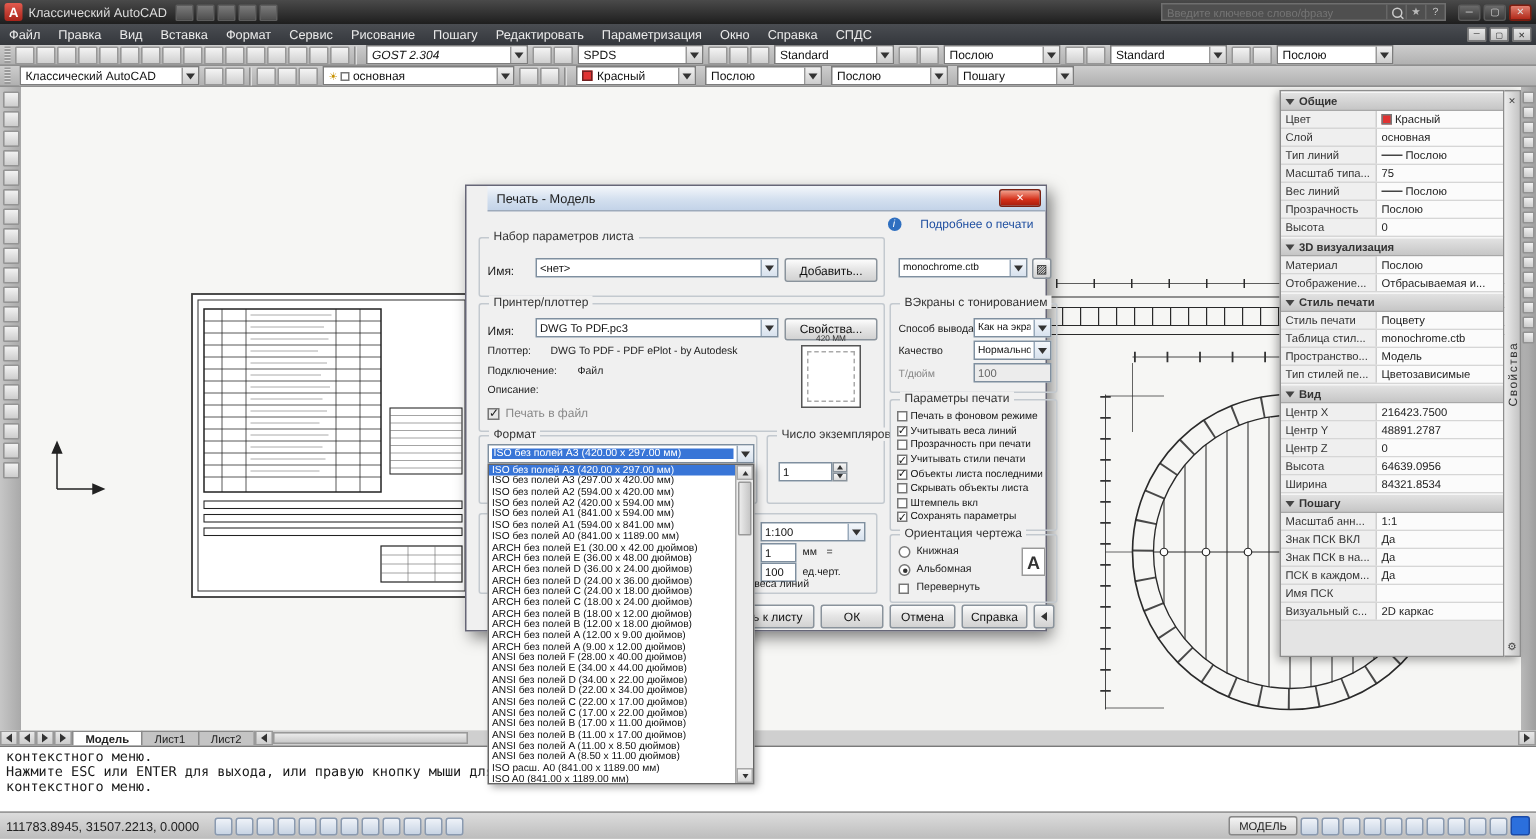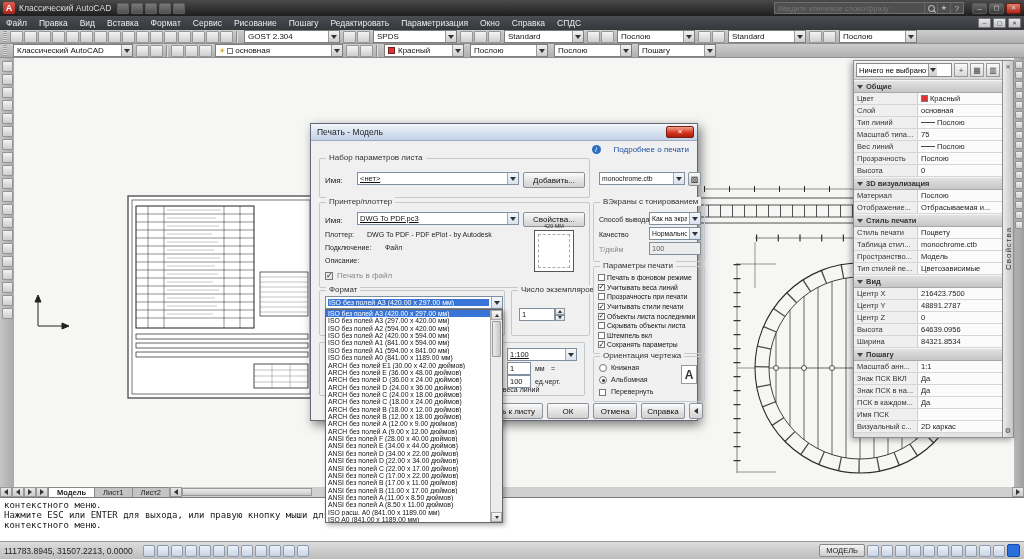--- a/index.html
+++ b/index.html
@@ -35,21 +35,21 @@
   .toolbar{position:absolute;left:0;width:1024px;height:14px;background:linear-gradient(#cdcdcd,#b0b0b0);border-bottom:1px solid #8f8f8f;display:flex;align-items:center;padding-left:2px;z-index:6;}
   #tb1{top:30px;} #tb2{top:44px;}
   .grip{width:4px;height:11px;background:repeating-linear-gradient(#9a9a9a 0 1px,#dcdcdc 1px 2px);margin:0 3px 0 1px;flex:none;}
   .tbg{display:flex;align-items:center;gap:1px;flex:none;}
   .tbi{width:13px;height:12px;border:1px solid #979797;background:linear-gradient(#f4f4f4,#cfcfcf);border-radius:1px;flex:none;}
   .sep{width:2px;height:12px;border-left:1px solid #8c8c8c;border-right:1px solid #dedede;margin:0 3px;flex:none;}
   .tb-combo{height:13px;background:#fff;border:1px solid #7d7d7d;display:flex;align-items:center;font-size:8px;color:#111;padding-left:3px;flex:none;margin:0 3px;overflow:hidden;}
   .tb-combo .cv{flex:1;overflow:hidden;white-space:nowrap;}
   .car{width:11px;height:100%;border-left:1px solid #999;background:linear-gradient(#f2f2f2,#cdcdcd);display:flex;align-items:center;justify-content:center;flex:none;margin-left:2px;}
   .tri{width:0;height:0;border-left:3px solid transparent;border-right:3px solid transparent;border-top:4px solid #333;}
-  .w120{width:120px;} .w128{width:128px;} .w88{width:96px;} .w84{width:84px;} .w80{width:80px;} .w78{width:78px;}
+  .w120{width:120px;} .w128{width:128px;} .w88{width:108px;font-style:italic;} .w84{width:84px;} .w80{width:80px;} .w78{width:78px;}
   .lsw{width:6px;height:6px;border:1px solid #777;background:#fff;margin-right:2px;flex:none;}
   .ic-sun::before{content:"☀";color:#c79100;font-size:7px;margin-right:2px;}
   .swatch{width:7px;height:7px;border:1px solid #702020;margin-right:3px;flex:none;}
 
   
   #workspace{position:absolute;left:0;top:58px;width:1024px;height:429px;background:#f6f6f4;z-index:5;}
   .vtb{position:absolute;top:0;bottom:0;background:linear-gradient(90deg,#c6c6c6,#a9a9a9);display:flex;flex-direction:column;align-items:center;gap:2px;padding-top:3px;}
   .vtb.left{left:0;width:14px;}
   .vtb.right{right:0;width:10px;background:linear-gradient(90deg,#b9b9b9,#9e9e9e);}
   .vti{width:11px;height:11px;border:1px solid #949494;background:linear-gradient(#f2f2f2,#cdcdcd);border-radius:1px;flex:none;}
@@ -72,34 +72,34 @@
   .pv .sw{width:7px;height:7px;border:1px solid #777;display:inline-block;flex:none;}
   .pv .ln{width:14px;height:1px;background:#444;display:inline-block;flex:none;}
   .pal-strip{width:11px;background:linear-gradient(90deg,#ececec,#c4c4c4);border:1px solid #8d8d8d;border-left:none;display:flex;flex-direction:column;align-items:center;padding:2px 0;}
   .strip-x{font-size:6px;color:#444;}
   .strip-x::before{content:"✕";}
   .strip-g{font-size:7px;color:#444;}
   .strip-g::before{content:"⚙";}
   .strip-title{writing-mode:vertical-rl;transform:rotate(180deg);font-size:8px;color:#333;flex:1;display:flex;align-items:center;justify-content:center;letter-spacing:1px;}
 
   
-  .dlg{position:absolute;left:310px;top:65px;width:388px;height:298px;background:#f0f0f0;border:1px solid #667;box-shadow:3px 4px 10px rgba(0,0,0,.5);z-index:30;font-size:8px;color:#111;}
+  .dlg{position:absolute;left:310px;top:65px;width:388px;height:298px;background:#f0f0f0;border:1px solid #667;box-shadow:3px 4px 10px rgba(0,0,0,.5);z-index:30;font-size:8px;color:#111;padding-left:14px;}
   .dlg-title{height:17px;background:linear-gradient(#f4f7fb,#d4e0ef 55%,#c3d3e8);border-bottom:1px solid #9daabb;display:flex;align-items:center;padding-left:6px;font-size:8.5px;color:#1c1c1c;}
   .dlg-close{margin-left:auto;margin-right:3px;width:28px;height:12px;background:linear-gradient(#f2a08c,#d4301a 60%,#a81e0e);border:1px solid #7a2012;border-radius:2px;color:#fff;font-size:6.5px;display:flex;align-items:center;justify-content:center;}
   .hlp{position:absolute;right:8px;top:21px;color:#1f4fa0;font-size:8px;display:flex;align-items:center;gap:13px;}
   .iico{display:inline-flex;width:9px;height:9px;border-radius:50%;background:#2f6fc0;color:#fff;font-size:7px;align-items:center;justify-content:center;font-style:italic;}
   .iico::before{content:"i";}
   .grp{position:absolute;border:1px solid #c3c9cf;border-radius:2px;}
   .grp>b{position:absolute;top:-6px;left:6px;background:#f0f0f0;padding:0 3px;font-weight:normal;font-size:8px;color:#333;white-space:nowrap;}
   .lbl{position:absolute;font-size:8px;color:#222;white-space:nowrap;}
   .lbl.small{font-size:7px;}
   .lbl.dis{color:#888;}
   .val{position:absolute;font-size:7.5px;color:#222;white-space:nowrap;}
   .combo{position:absolute;height:13px;background:#fff;border:1px solid #7f8f9f;display:flex;align-items:center;font-size:7.5px;padding-left:2px;overflow:hidden;}
-  .combo .cv{flex:1;overflow:hidden;white-space:nowrap;text-decoration:underline;}
+  .combo .cv{flex:1;overflow:hidden;white-space:nowrap;}
   .combo .car{width:11px;background:linear-gradient(#f4f7fb,#d8e2ee);border-left:1px solid #9ab;}
   .combo.small{font-size:6.8px;}
   .selblue{flex:1;background:#3875d7;color:#fff;white-space:nowrap;overflow:hidden;padding:0 1px;font-size:7px;}
   .fld{position:absolute;height:13px;background:#fff;border:1px solid #7f8f9f;font-size:7.5px;display:flex;align-items:center;padding-left:2px;}
   .fld.dis{background:#ececec;color:#666;}
   .btn{position:absolute;height:16px;background:linear-gradient(#fdfdfd,#e6e6e6 45%,#d2d2d2);border:1px solid #8a939c;border-radius:2px;font-size:8px;display:flex;align-items:center;justify-content:center;color:#111;}
   .btn.mini{height:14px;}
   .cbx{position:absolute;width:8px;height:8px;background:#fff;border:1px solid #777;}
   .cbx.checked::before{content:"✓";position:absolute;left:0;top:-2px;font-size:8px;color:#222;}
   .cbx.dis{background:#e6e6e6;}
@@ -444,31 +444,20 @@
       <span class="vti"></span>
       <span class="vti"></span>
       <span class="vti"></span>
       <span class="vti"></span>
       <span class="vti"></span>
       <span class="vti"></span>
     </div>
 
   <div class="palette">
     <div class="pal-body">
-      <div class="pal-head">
-        <div class="pal-combo">
-          <span>Ничего не выбрано</span>
-            <span class="car">
-              <i class="tri"></i>
-            </span>
-        </div>
-        <span class="pal-btn">+</span>
-        <span class="pal-btn">▦</span>
-        <span class="pal-btn">▥</span>
-      </div>
       <div class="pal-rows">
           <div class="pal-sec">
             <span class="sec-arr"></span>
             <span>Общие</span>
           </div>
           <div class="pal-row">
             <span class="pl">Цвет</span>
             <span class="pv">
               <i class="sw" style="background: rgb(224, 50, 50);"></i>
               <span>Красный</span>

